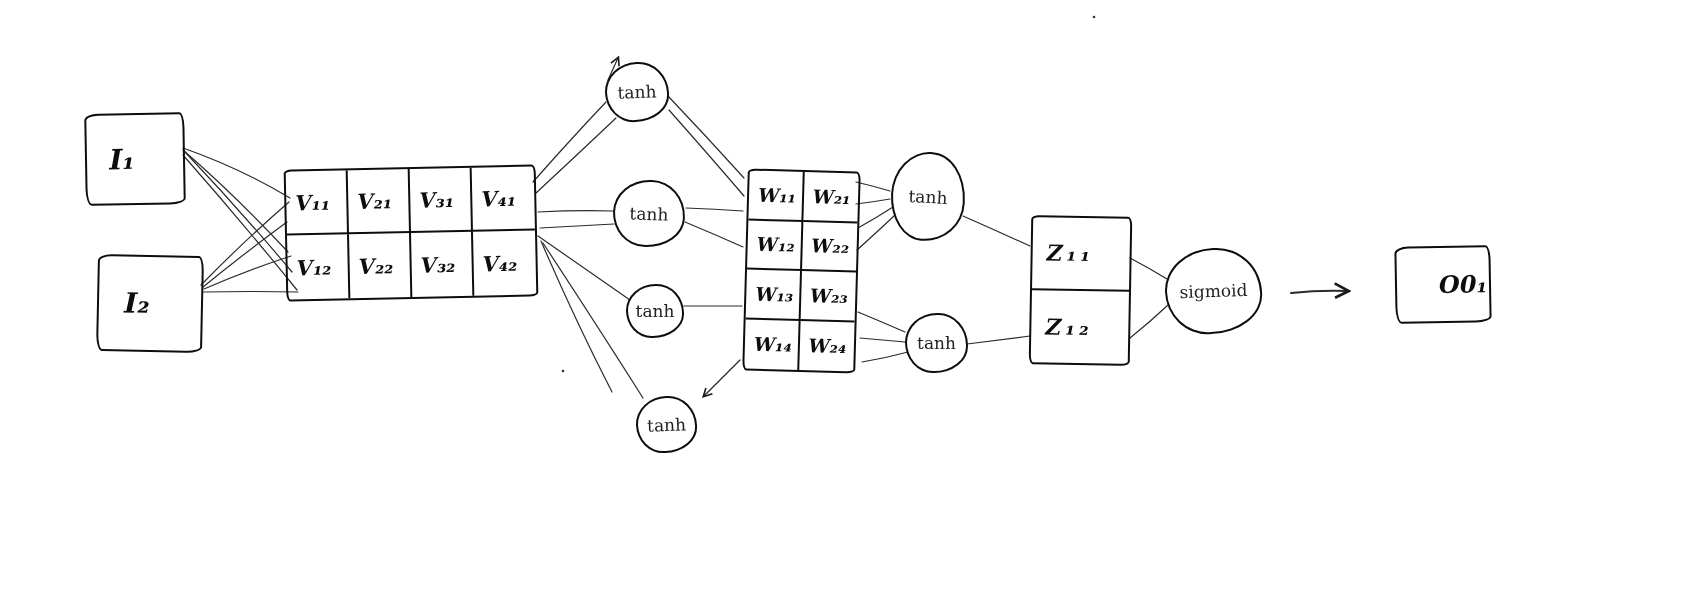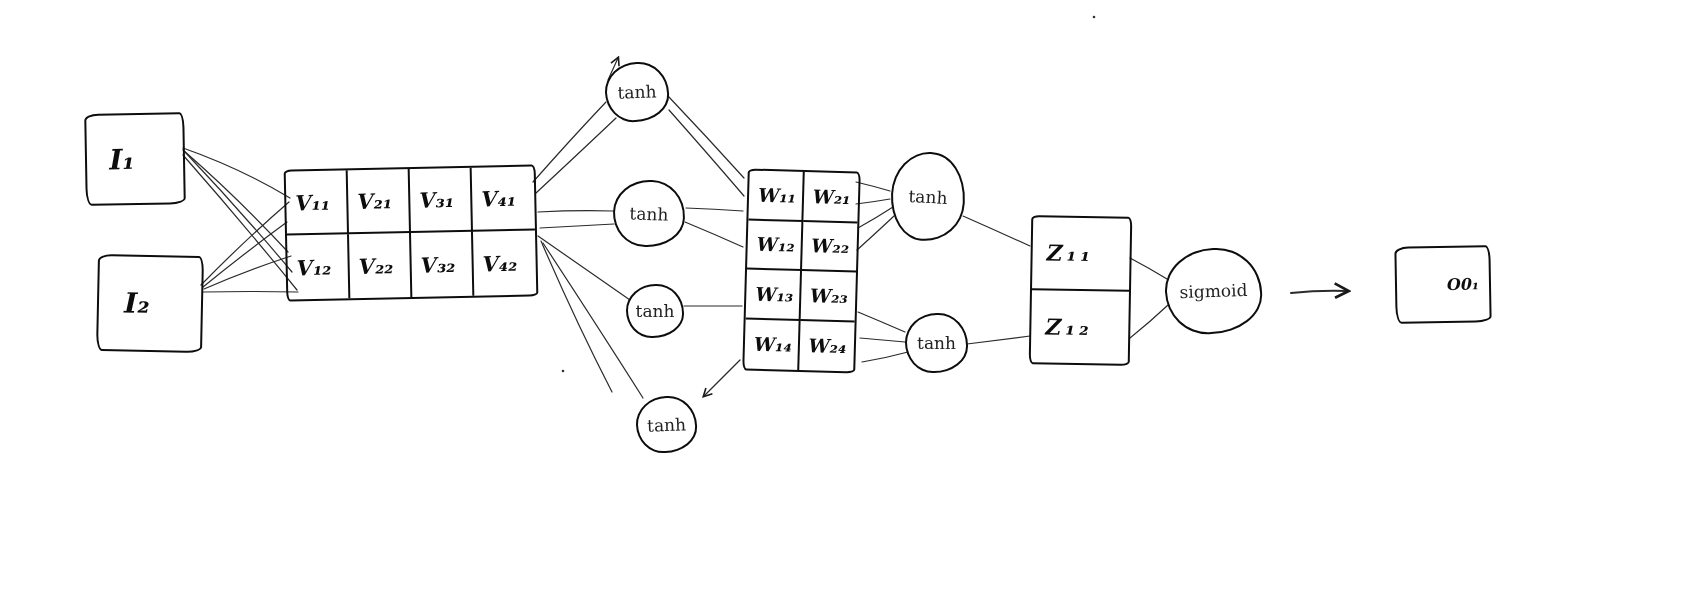--- a/index.html
+++ b/index.html
@@ -76,21 +76,21 @@
   .tanh-1 { left:605px; top:62px;  width:64px; height:60px; transform:rotate(-2deg); }
   .tanh-2 { left:613px; top:180px; width:72px; height:67px; transform:rotate(2deg); }
   .tanh-3 { left:626px; top:284px; width:58px; height:54px; }
   .tanh-4 { left:636px; top:396px; width:61px; height:57px; transform:rotate(-2deg); }
   .tanh-5 { left:891px; top:152px; width:74px; height:89px; transform:rotate(3deg); }
   .tanh-6 { left:905px; top:313px; width:63px; height:60px; }
 
   .sigmoid { left:1165px; top:248px; width:97px; height:86px; transform:rotate(-2deg); }
 
   .output-box { left:1395px; top:246px; width:96px; height:77px; transform:rotate(-1deg); }
-  .output-box .hand { font-size:16px;margin-left:40px; }
+  .output-box .hand { font-size:24px;margin-left:40px; }
 </style>
 </head>
 <body>
 
 <div class="stage">
 
   <svg class="wires" width="1700" height="605" viewBox="0 0 1700 605" xmlns="http://www.w3.org/2000/svg">
     <defs>
       <marker id="arrow" viewBox="0 0 10 10" refX="8" refY="5" markerWidth="9" markerHeight="9" orient="auto-start-reverse">
         <path d="M1,1 L9,5 L1.5,9" fill="none" stroke="#1a1a1a" stroke-width="1.5"></path>

